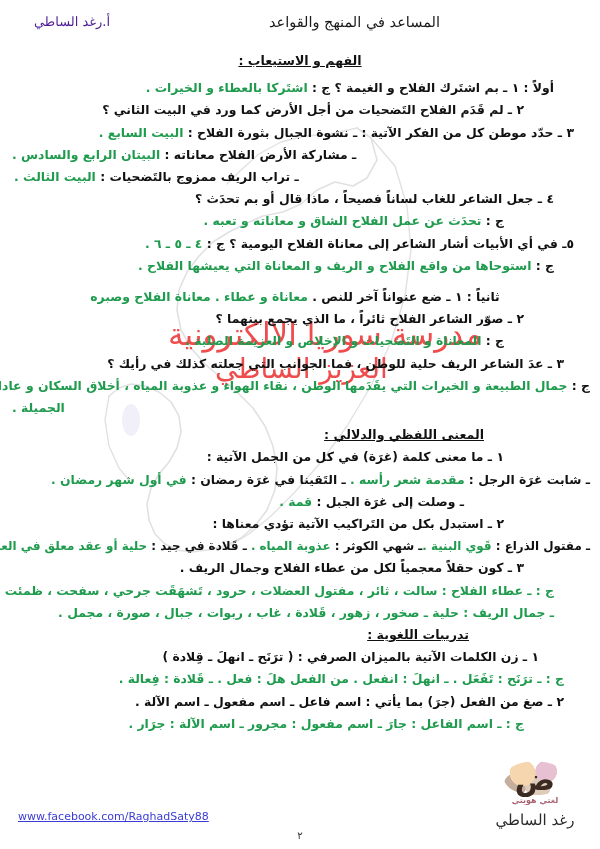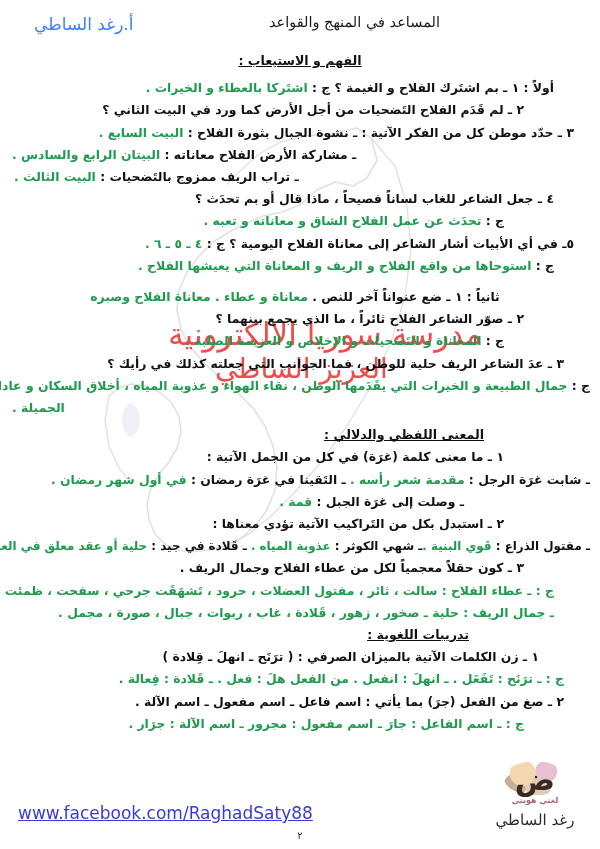--- a/index.html
+++ b/index.html
@@ -61,22 +61,22 @@
     top: 14px;
     left: 0;
     right: 0;
     height: 26px;
     z-index: 2;
   }
   .header-author {
     position: absolute;
     left: 34px;
     top: 0;
-    font-size: 17px;
-    color: #3b82f6;
+    font-size: 13px;
+    color: #4c1d95;
     font-family: "DejaVu Serif", "Liberation Serif", serif;
   }
   .header-title {
     position: absolute;
     right: 160px;
     top: 0;
     font-size: 14.5px;
     color: #1a1a1a;
     font-family: "DejaVu Serif", "Liberation Serif", serif;
   }
@@ -132,21 +132,21 @@
 
   .gap-sm { height: 5px; }
   .gap-md { height: 9px; }
 
   
   .footer { position: absolute; left:0; right:0; bottom:0; height: 90px; z-index: 2;}
   .fb-link {
     position: absolute;
     left: 18px;
     bottom: 26px;
-    font-size: 17px;
+    font-size: 11px;
     color: #3b3bd6;
     text-decoration: underline;
     font-family: "DejaVu Sans", "Liberation Sans", sans-serif;
     direction: ltr;
   }
   .page-num {
     position: absolute;
     left: 0; right: 0;
     bottom: 8px;
     text-align: center;

